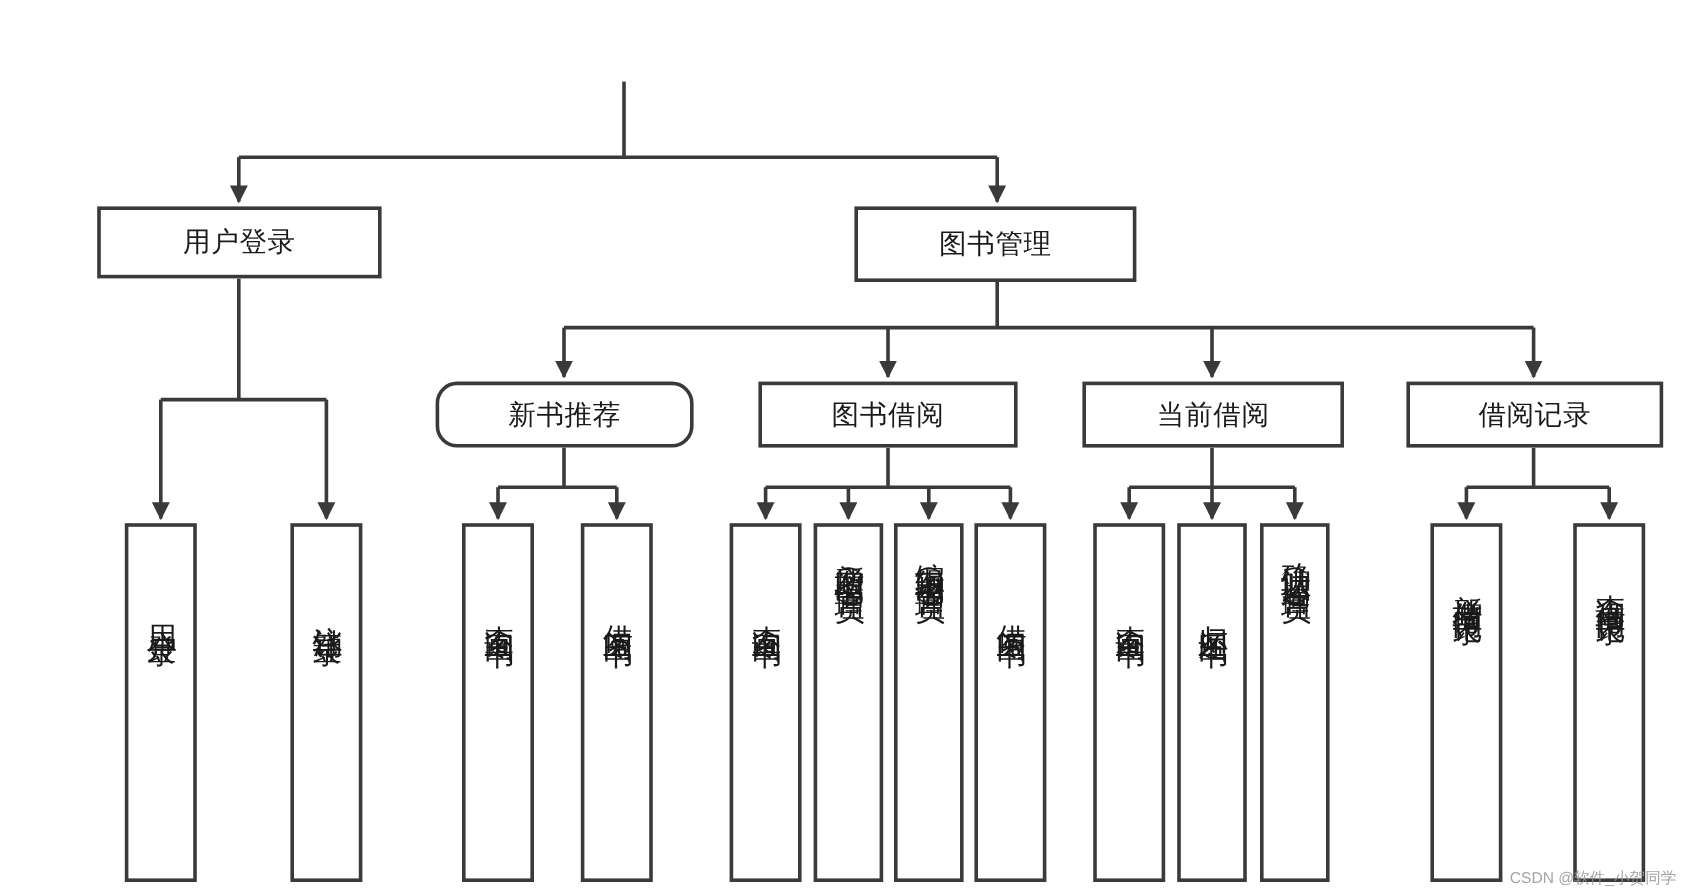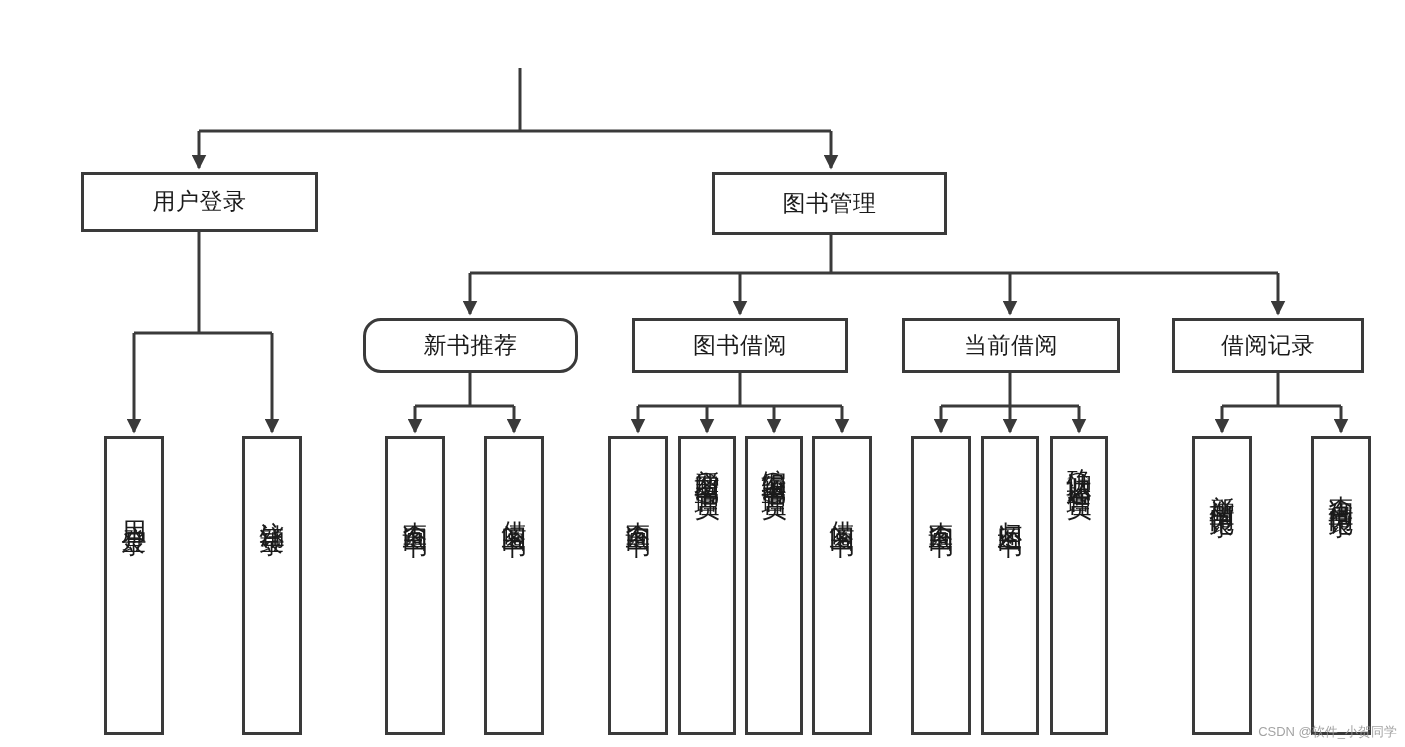--- a/index.html
+++ b/index.html
@@ -138,21 +138,21 @@
 
   <div class="node h-node" style="left:363px; top:318px; width:215px; height:55px;border-radius:18px;">
     <span class="label">新书推荐</span>
   </div>
   <div class="node h-node" style="left:632px; top:318px; width:216px; height:55px;">
     <span class="label">图书借阅</span>
   </div>
   <div class="node h-node" style="left:902px; top:318px; width:218px; height:55px;">
     <span class="label">当前借阅</span>
   </div>
-  <div class="node h-node" style="left:1172px; top:318px; width:192px; height:55px;">
+  <div class="node h-node" style="left:1172px; top:318px; width:214px; height:55px;">
     <span class="label">借阅记录</span>
   </div>
 
   <div class="node v-node mid" style="left:104px; top:436px; width:60px; height:299px;">
     <span class="label">用户登录</span>
   </div>
   <div class="node v-node mid" style="left:242px; top:436px; width:60px; height:299px;">
     <span class="label">注销登录</span>
   </div>
 

